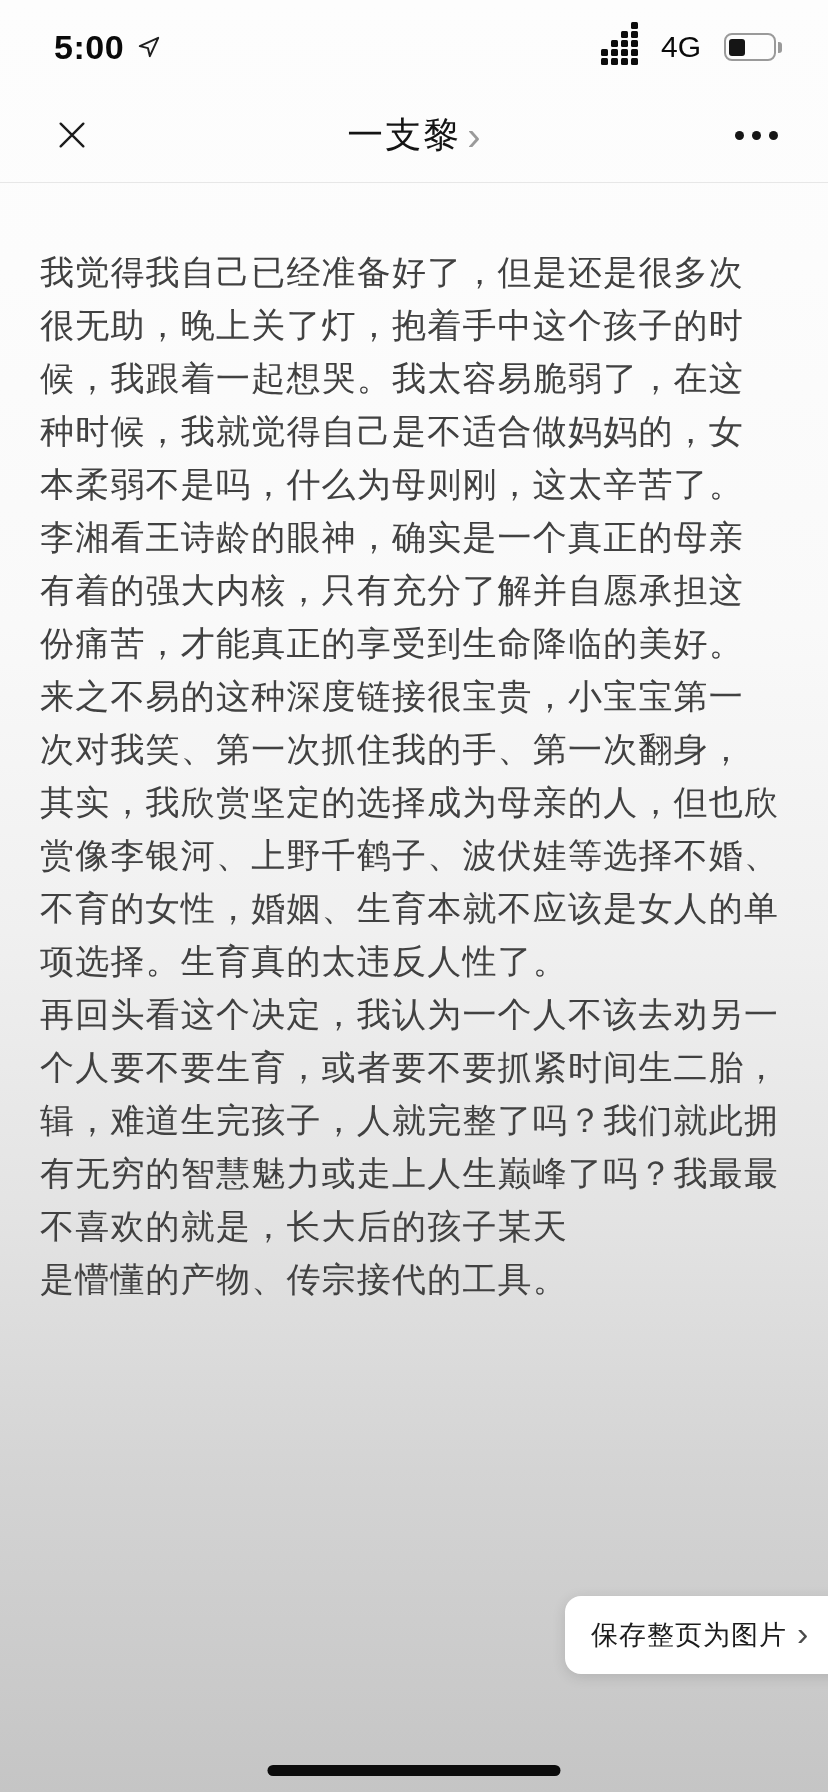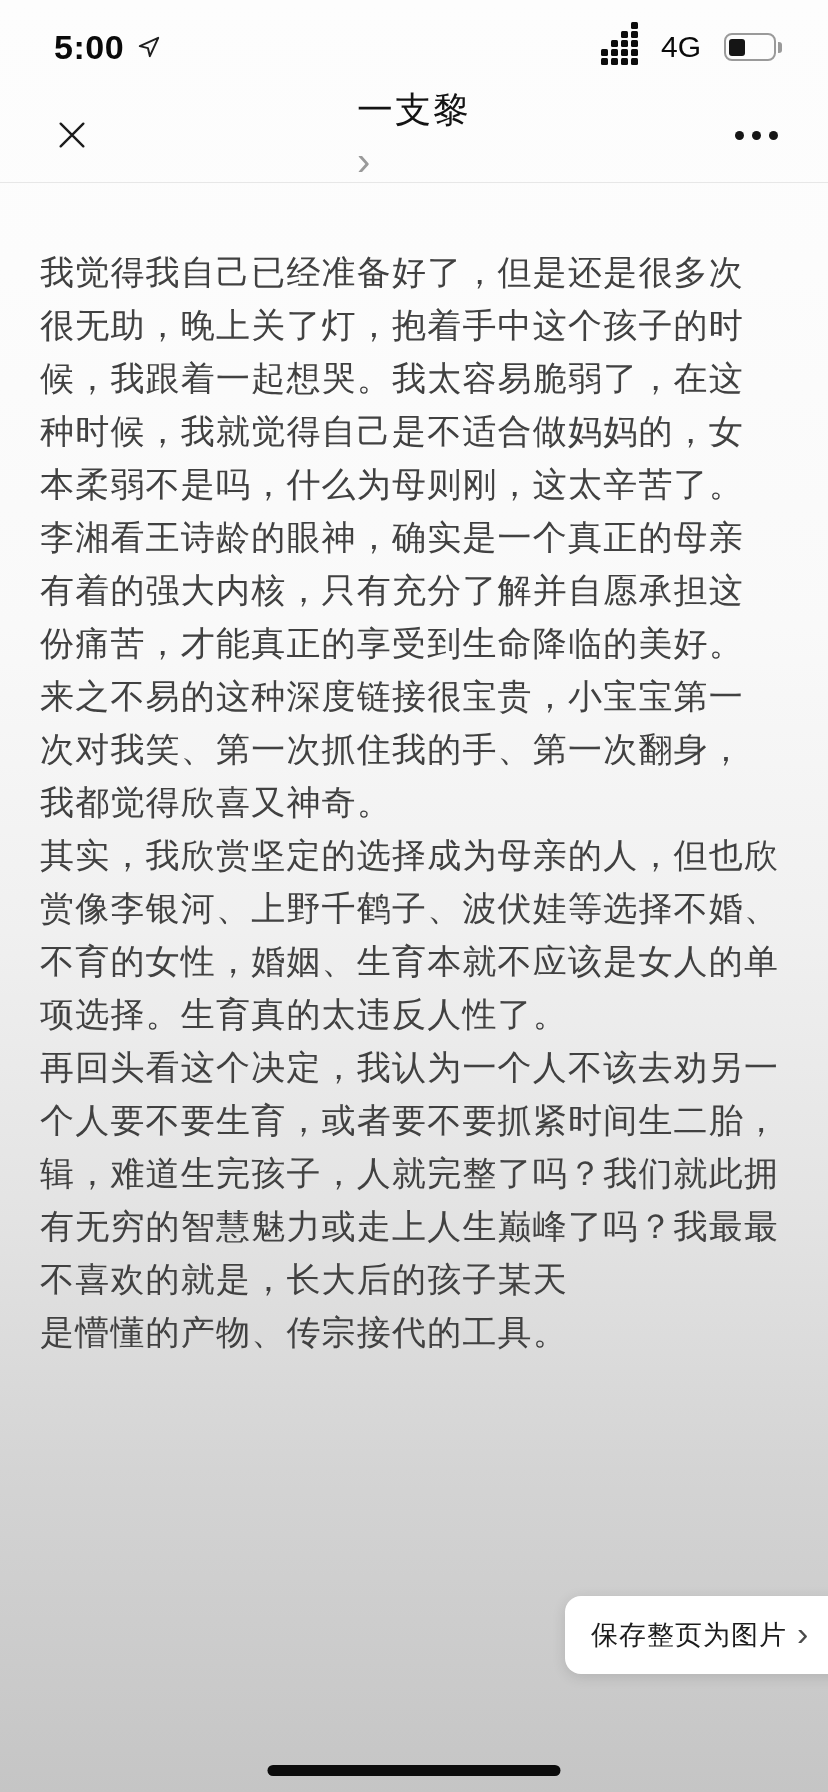--- a/index.html
+++ b/index.html
@@ -23,21 +23,21 @@
   .battery{position:relative;width:62px;height:30px;display:flex;align-items:center;}
   .batt-body{width:52px;height:28px;border:2.5px solid #9a9a9a;border-radius:8px;box-sizing:border-box;display:flex;align-items:center;padding:3px;}
   .batt-fill{width:16px;height:17px;background:#151515;border-radius:3px;}
   .batt-nub{width:4px;height:11px;background:#9a9a9a;border-radius:0 3px 3px 0;margin-left:1.5px;}
   
   .nav-bar{position:absolute;top:88px;left:0;right:0;height:94px;
     display:flex;align-items:center;justify-content:space-between;padding:0 50px;box-sizing:border-box;}
   .nav-close{width:44px;height:44px;display:flex;align-items:center;justify-content:center;}
   .nav-close svg{width:34px;height:34px;}
   .nav-title{position:absolute;left:50%;transform:translateX(-50%);
-    display:flex;align-items:flex-start;gap:6px;flex-direction:column;}
+    display:flex;align-items:flex-end;gap:6px;}
   .nav-title-text{font-size:36px;color:#141414;font-weight:500;letter-spacing:2px;}
   .nav-title-chevron{font-size:40px;color:#9a9a9a;font-weight:300;line-height:1;padding-bottom:4px;}
   .nav-more{display:flex;align-items:center;gap:8px;height:44px;}
   .nav-more .mdot{width:9px;height:9px;border-radius:50%;background:#161616;}
   .nav-sep{position:absolute;top:182px;left:0;right:0;height:1px;background:#e7e7e7;}
   
   .article{position:absolute;top:183px;left:0;right:0;padding:63px 56px 0 40px;box-sizing:border-box;}
   .para{margin:0;}
   .para + .para{}
   .t-line{font-size:34px;line-height:53px;color:#414141;letter-spacing:1.2px;white-space:nowrap;}
@@ -122,21 +122,20 @@
       <div class="t-line">候，我跟着一起想哭。我太容易脆弱了，在这</div>
       <div class="t-line">种时候，我就觉得自己是不适合做妈妈的，女</div>
       <div class="t-line">本柔弱不是吗，什么为母则刚，这太辛苦了。</div>
     </div>
     <div class="para">
       <div class="t-line">李湘看王诗龄的眼神，确实是一个真正的母亲</div>
       <div class="t-line">有着的强大内核，只有充分了解并自愿承担这</div>
       <div class="t-line">份痛苦，才能真正的享受到生命降临的美好。</div>
       <div class="t-line">来之不易的这种深度链接很宝贵，小宝宝第一</div>
       <div class="t-line">次对我笑、第一次抓住我的手、第一次翻身，</div>
-      <div class="t-line">我都觉得欣喜又神奇。</div>
     </div>
     <div class="para">
       <div class="t-line">其实，我欣赏坚定的选择成为母亲的人，但也欣</div>
       <div class="t-line">赏像李银河、上野千鹤子、波伏娃等选择不婚、</div>
       <div class="t-line">不育的女性，婚姻、生育本就不应该是女人的单</div>
       <div class="t-line">项选择。生育真的太违反人性了。</div>
     </div>
     <div class="para">
       <div class="t-line">再回头看这个决定，我认为一个人不该去劝另一</div>
       <div class="t-line">个人要不要生育，或者要不要抓紧时间生二胎，</div>

